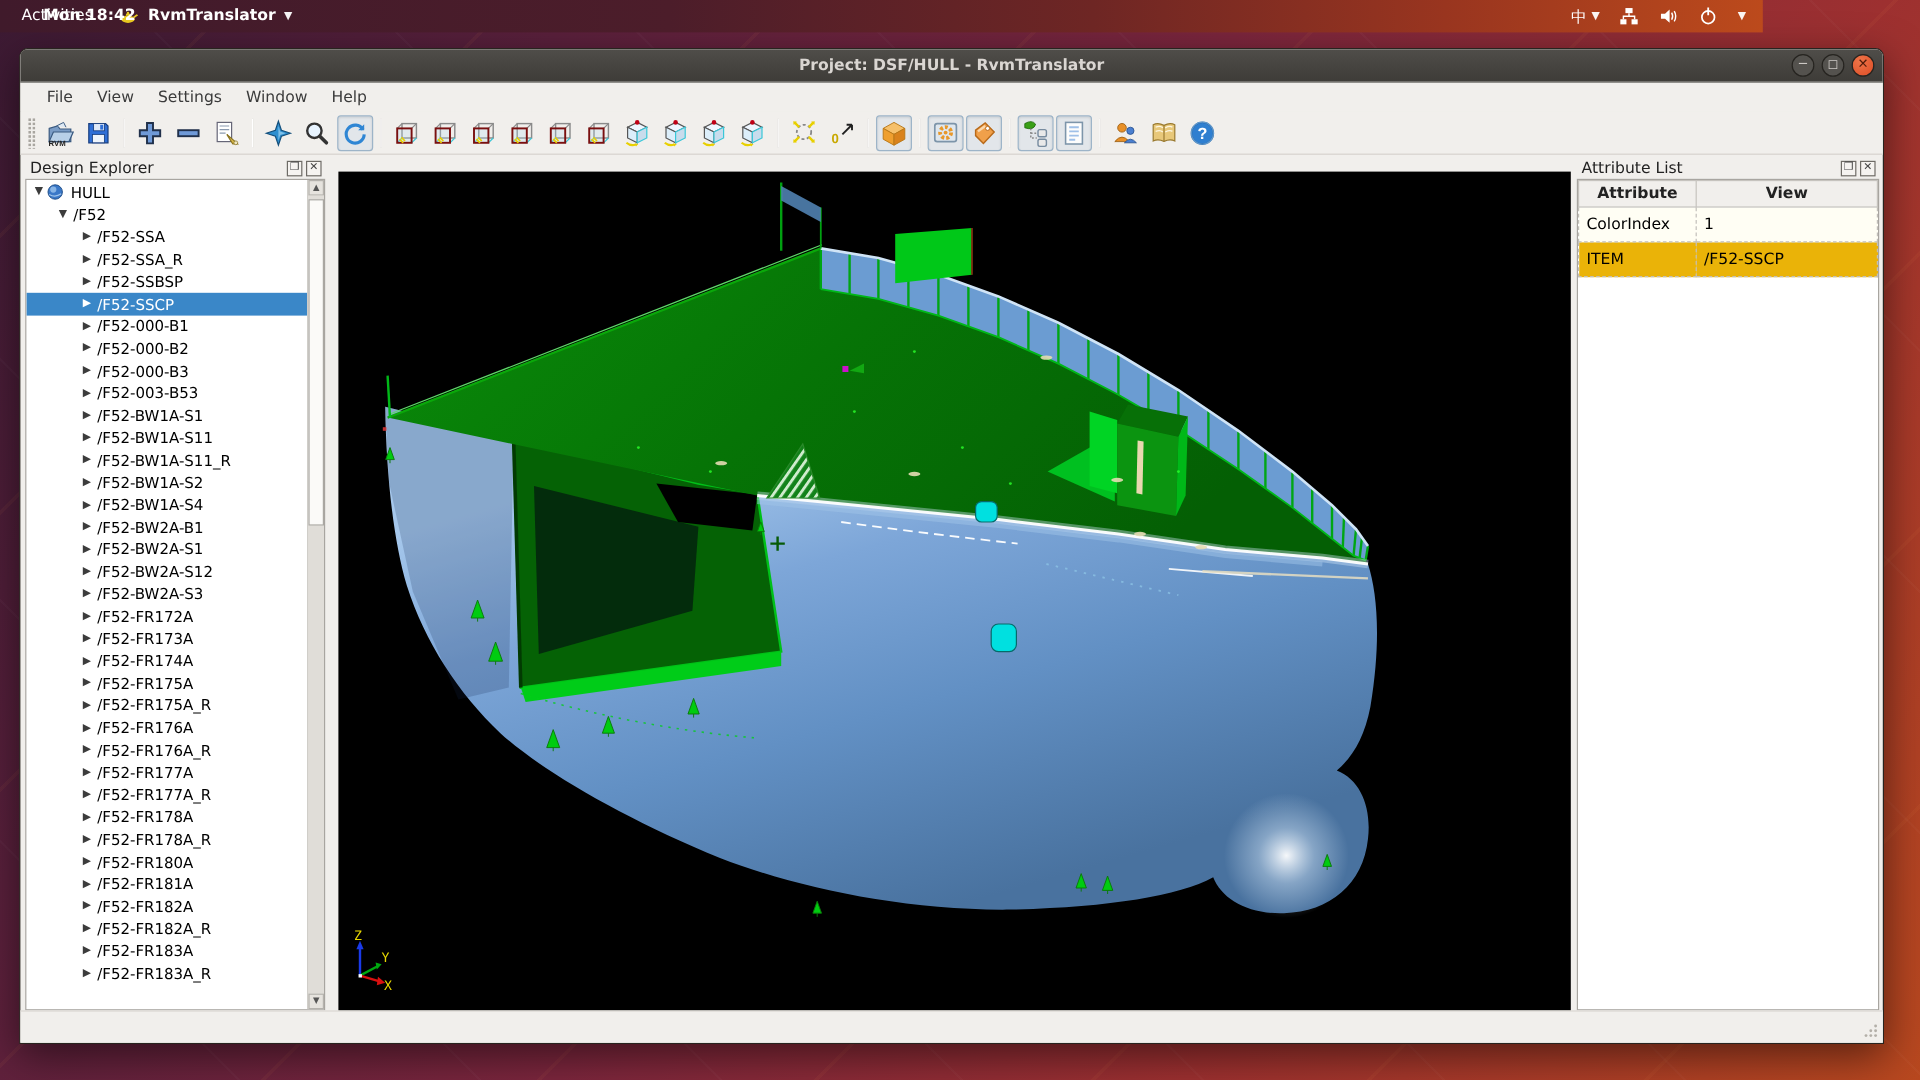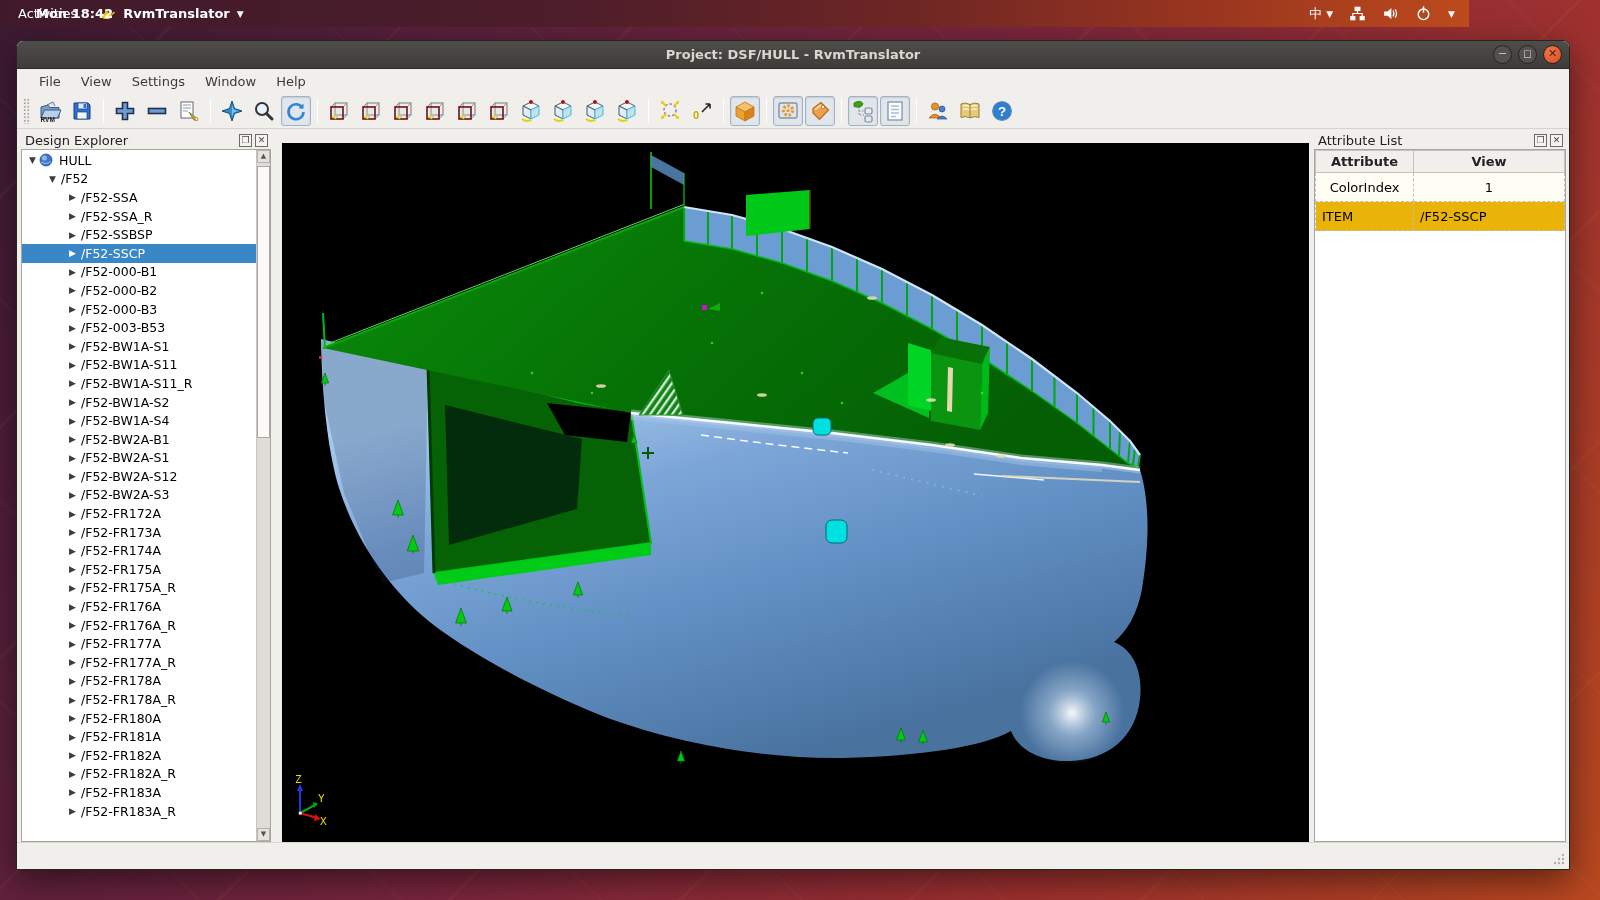--- a/index.html
+++ b/index.html
@@ -81,21 +81,21 @@
   .vs-groove { position:absolute; left:0; right:0; top:13px; bottom:13px; background:#e0ddd8; }
   .vs-thumb { position:absolute; left:0; right:0; top:16px; height:272px; background:#fbfaf8;
     border:1px solid #aaa7a2; }
 
   #attribute-list { left:1297px; width:252px; }
   table.attr { border-collapse:collapse; width:100%; table-layout:fixed; font-size:13px; }
   table.attr th { background:#f1efec; border:1px solid #c6c3be; font-weight:bold; color:#222;
     height:22px; font-size:13px; }
   table.attr td { border:1px dashed #c2bfba; height:29px; padding:0 6px; color:#000; }
   table.attr col.c1 { width:98px; }
-  tr.r0 td { background:#fffef4;text-align:center; }
+  tr.r0 td { background:#fffef4; }
   tr.r1 td { background:#eab308; }
 
   
   .viewport { position:absolute; left:265px; top:102px; width:1027px; height:700px; background:#000; }
   .viewport svg { display:block; }
 
   .statusbar { position:absolute; left:0; right:0; bottom:0; height:27px; background:#f1efec;
     border-top:1px solid #d9d6d1; }
   .grip { position:absolute; right:3px; bottom:3px; width:15px; height:15px; }
 

